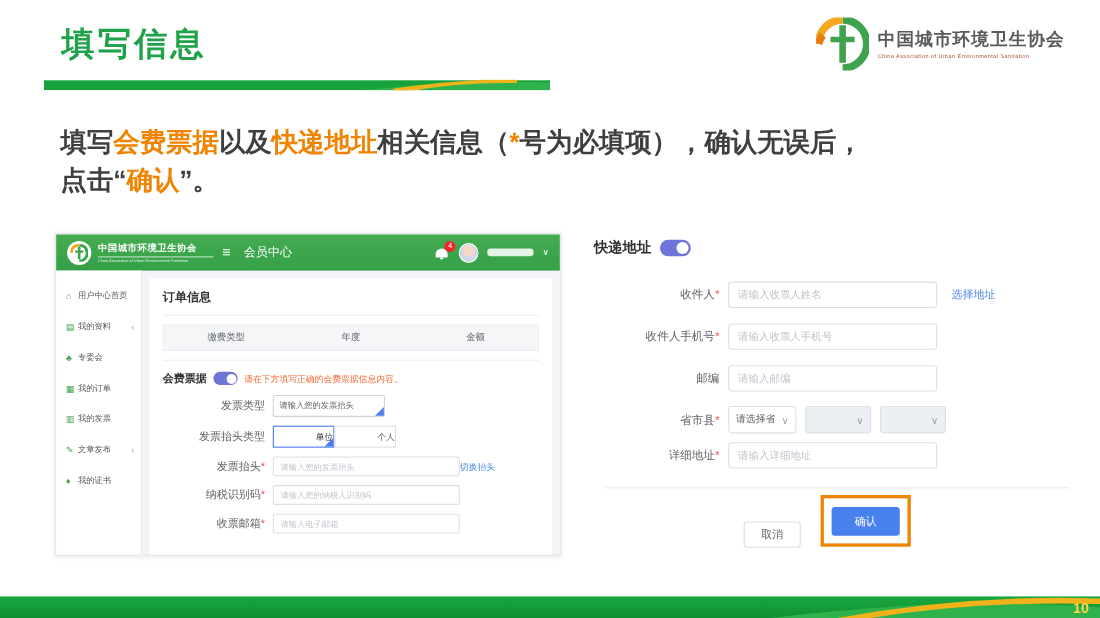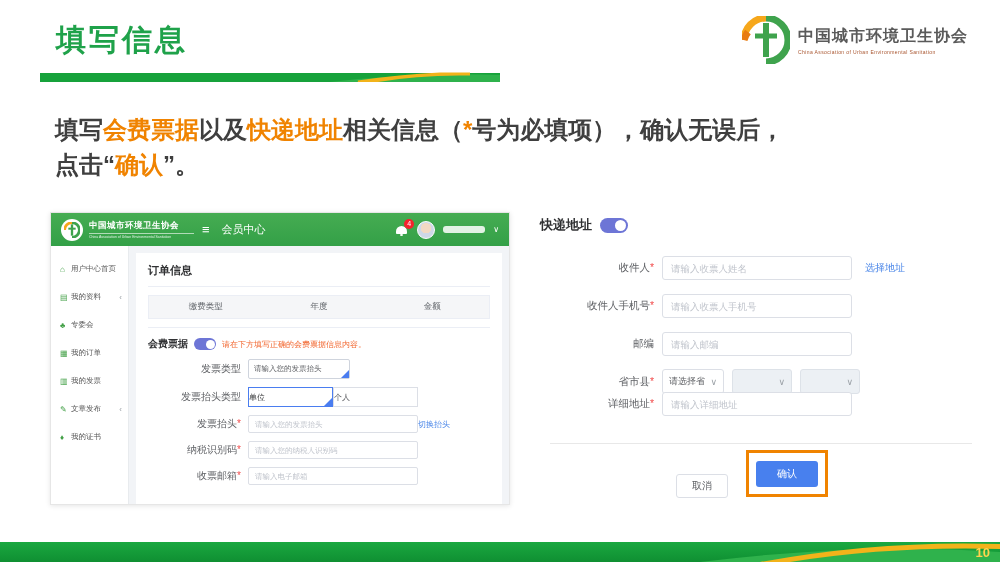--- a/index.html
+++ b/index.html
@@ -58,21 +58,21 @@
   .toggle { position:relative; width:22px; height:12px; border-radius:7px; background:#6d75d6; cursor:pointer; flex:0 0 22px; }
   .toggle::after { content:""; position:absolute; top:1.5px; right:1.5px; width:9px; height:9px; border-radius:50%; background:#fff; }
   .inv-hint { font-size:8px; color:#f2662e; }
 
   .frow { display:flex; align-items:center; margin-top:8px; }
   .flabel { width:100px; text-align:right; font-size:10px; color:#606266; padding-right:7px; white-space:nowrap; flex:0 0 100px; }
   .star { color:#f24d4d; }
   .sel { position:relative; width:102px; height:20px; border:1px solid #cfd4dd; border-radius:2px; background:#fff; font-size:7.5px; color:#606266; display:flex; align-items:center; padding:0 5px; cursor:pointer; }
   .fold { position:absolute; right:0; bottom:0; width:0; height:0; border-left:8px solid transparent; border-bottom:8px solid #4a7df0; }
   .btn-group { display:flex; }
-  .gbtn { width:85px; height:20px; font-size:8px; display:flex; align-items:center; justify-content:flex-start; border:1px solid #dcdfe6; background:#fff; color:#606266; cursor:pointer; position:relative; }
+  .gbtn { width:56px; height:20px; font-size:8px; display:flex; align-items:center; justify-content:flex-end; border:1px solid #dcdfe6; background:#fff; color:#606266; cursor:pointer; position:relative; }
   .gbtn.sel-on { border-color:#4a7df0; color:#303133; }
   .pinput { height:18px; border:1px solid #dcdfe6; border-radius:2px; font-size:7.5px; color:#606266; padding:0 6px; width:170px; font-family:"Liberation Sans",sans-serif; }
   .pinput::placeholder { color:#c0c4cc; }
   .mini-link { font-size:8px; color:#4a86e8; cursor:pointer; white-space:nowrap; }
 
   
   .express { position:absolute; left:540px; top:216px; width:432px; height:300px; }
   .exp-head { display:flex; align-items:center; gap:8px; }
   .exp-title { font-size:13px; font-weight:bold; color:#303133; }
   .toggle.big { width:28px; height:15px; border-radius:9px; flex:0 0 28px; }
@@ -276,21 +276,21 @@
         <span class="caret">∨</span>
       </span>
       <span class="esel disabled" style="width:60px; margin-left:8px;">
         <span class="caret">∨</span>
       </span>
       <span class="esel disabled" style="width:60px; margin-left:8px;">
         <span class="caret">∨</span>
       </span>
     </div>
 
-    <div class="erow" style="top:176px;justify-content:flex-end;">
+    <div class="erow" style="top:186px;justify-content:flex-end;">
       <span class="elabel"><span>详细地址</span><span class="star">*</span></span>
       <input class="einput" placeholder="请输入详细地址" style="">
     </div>
 
     <div class="exp-divider"></div>
 
     <button class="cancel-btn">取消</button>
     <div class="confirm-box">
       <button class="confirm-btn">确认</button>
     </div>

